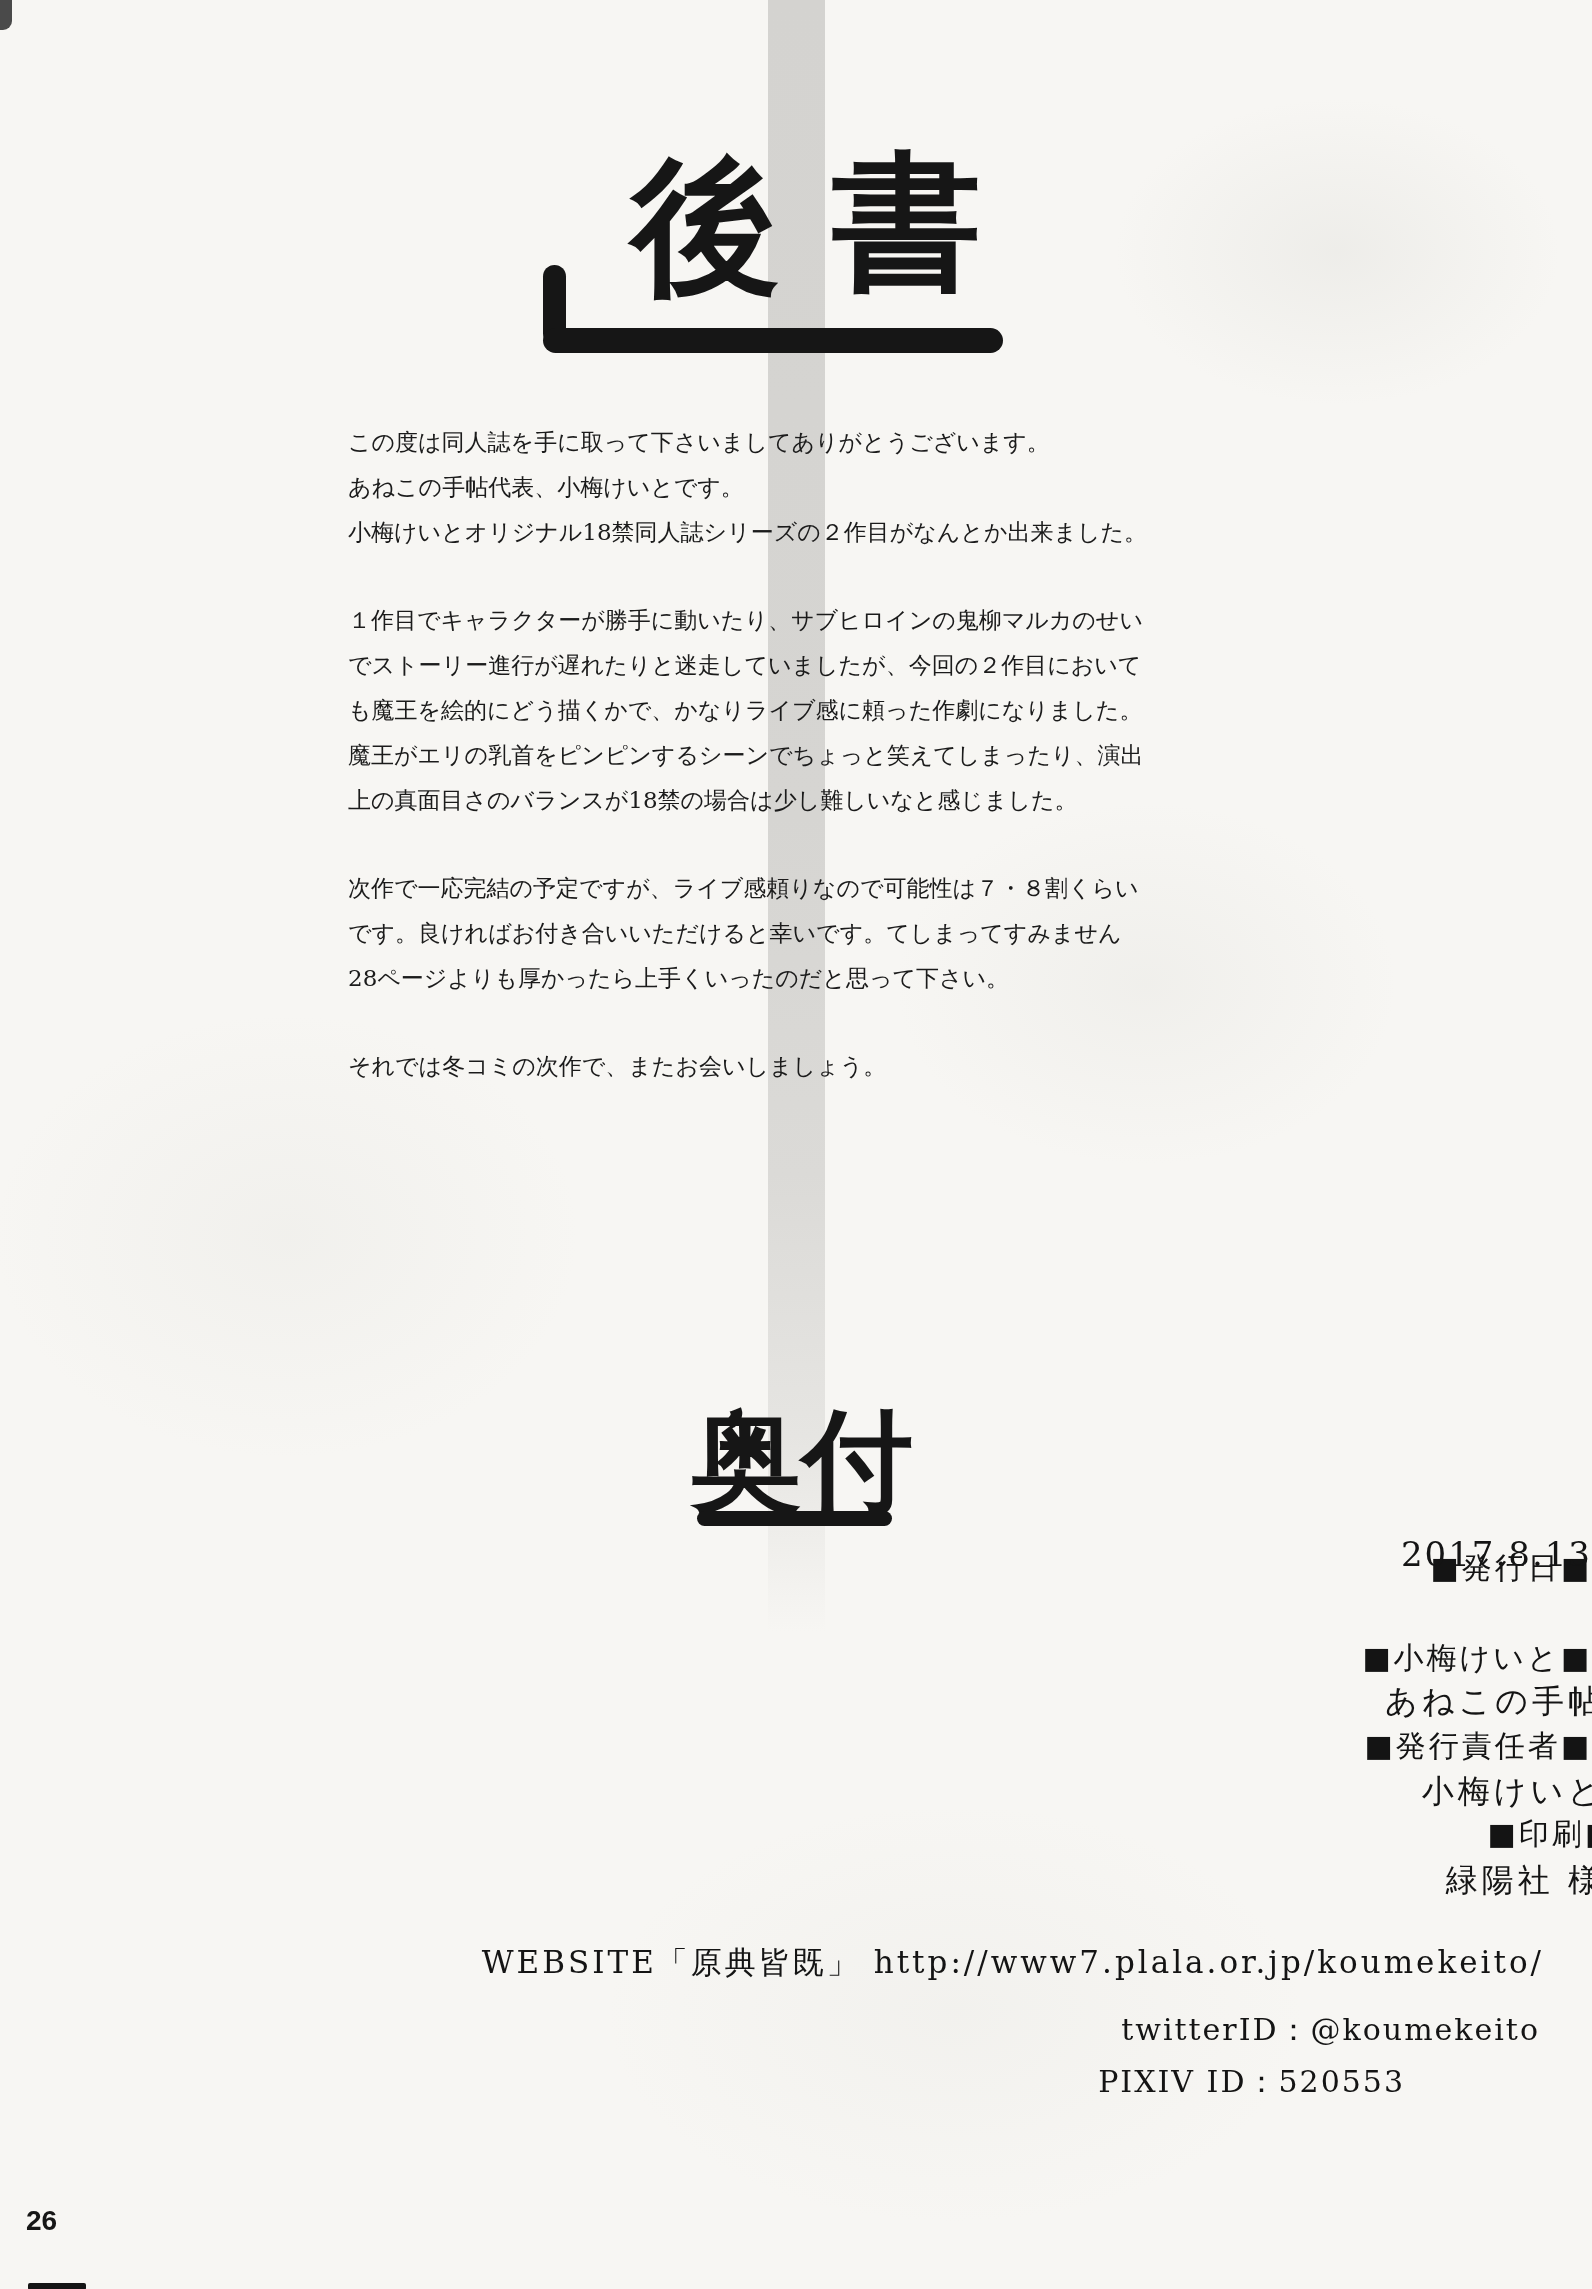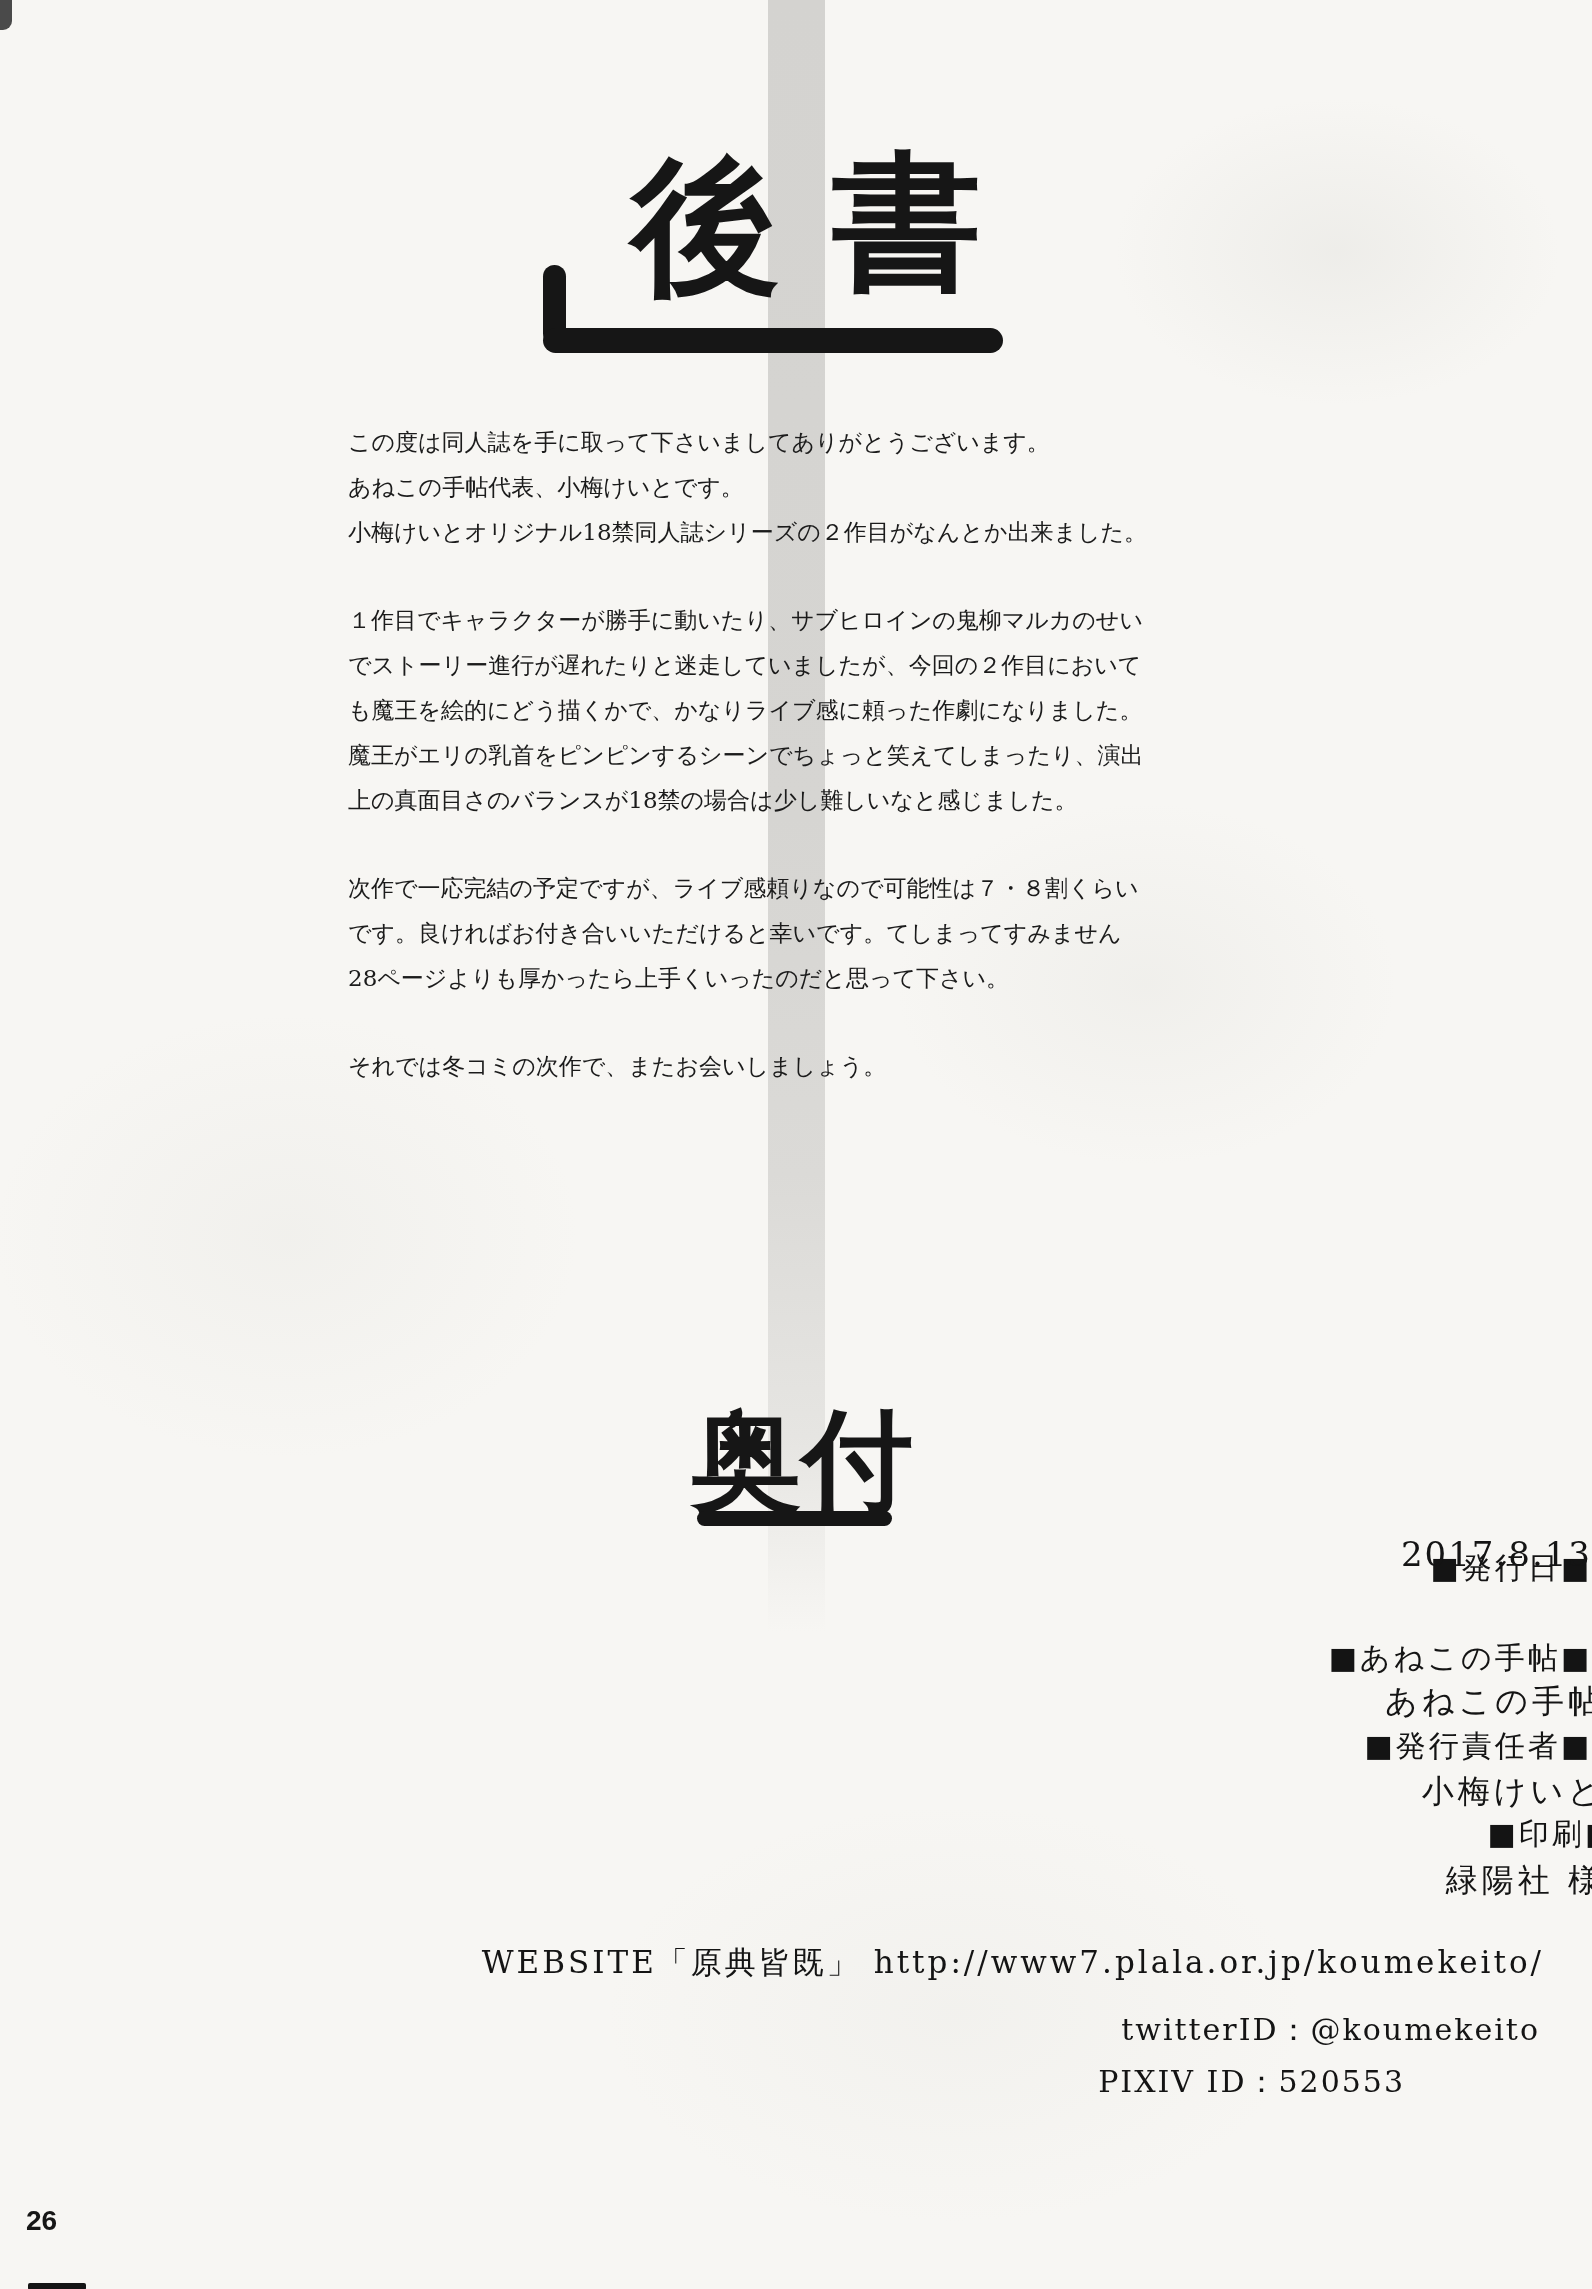--- a/index.html
+++ b/index.html
@@ -105,21 +105,21 @@
       <div class="line">それでは冬コミの次作で、またお会いしましょう。</div>
     </div>
   </div>
 
   <span class="t-char k1">奥</span>
   <span class="t-char k2">付</span>
   <div class="k-bar"></div>
 
   <div class="c-line c-label e0l">■発行日■</div>
   <div class="c-line c-date  e0v">2017.8.13</div>
-  <div class="c-line c-label e1l">■あねこの手帖■</div>
+  <div class="c-line c-label e1l">■小梅けいと■</div>
   <div class="c-line c-value e1v">あねこの手帖</div>
   <div class="c-line c-label e2l">■発行責任者■</div>
   <div class="c-line c-value e2v">小梅けいと</div>
   <div class="c-line c-label e3l">■印刷■</div>
   <div class="c-line c-value e3v">緑陽社 様</div>
 
   <div class="c-line website">WEBSITE「原典皆既」 http://www7.plala.or.jp/koumekeito/</div>
   <div class="c-line twitter">twitterID：@koumekeito</div>
   <div class="c-line pixiv">PIXIV ID：520553</div>
 

